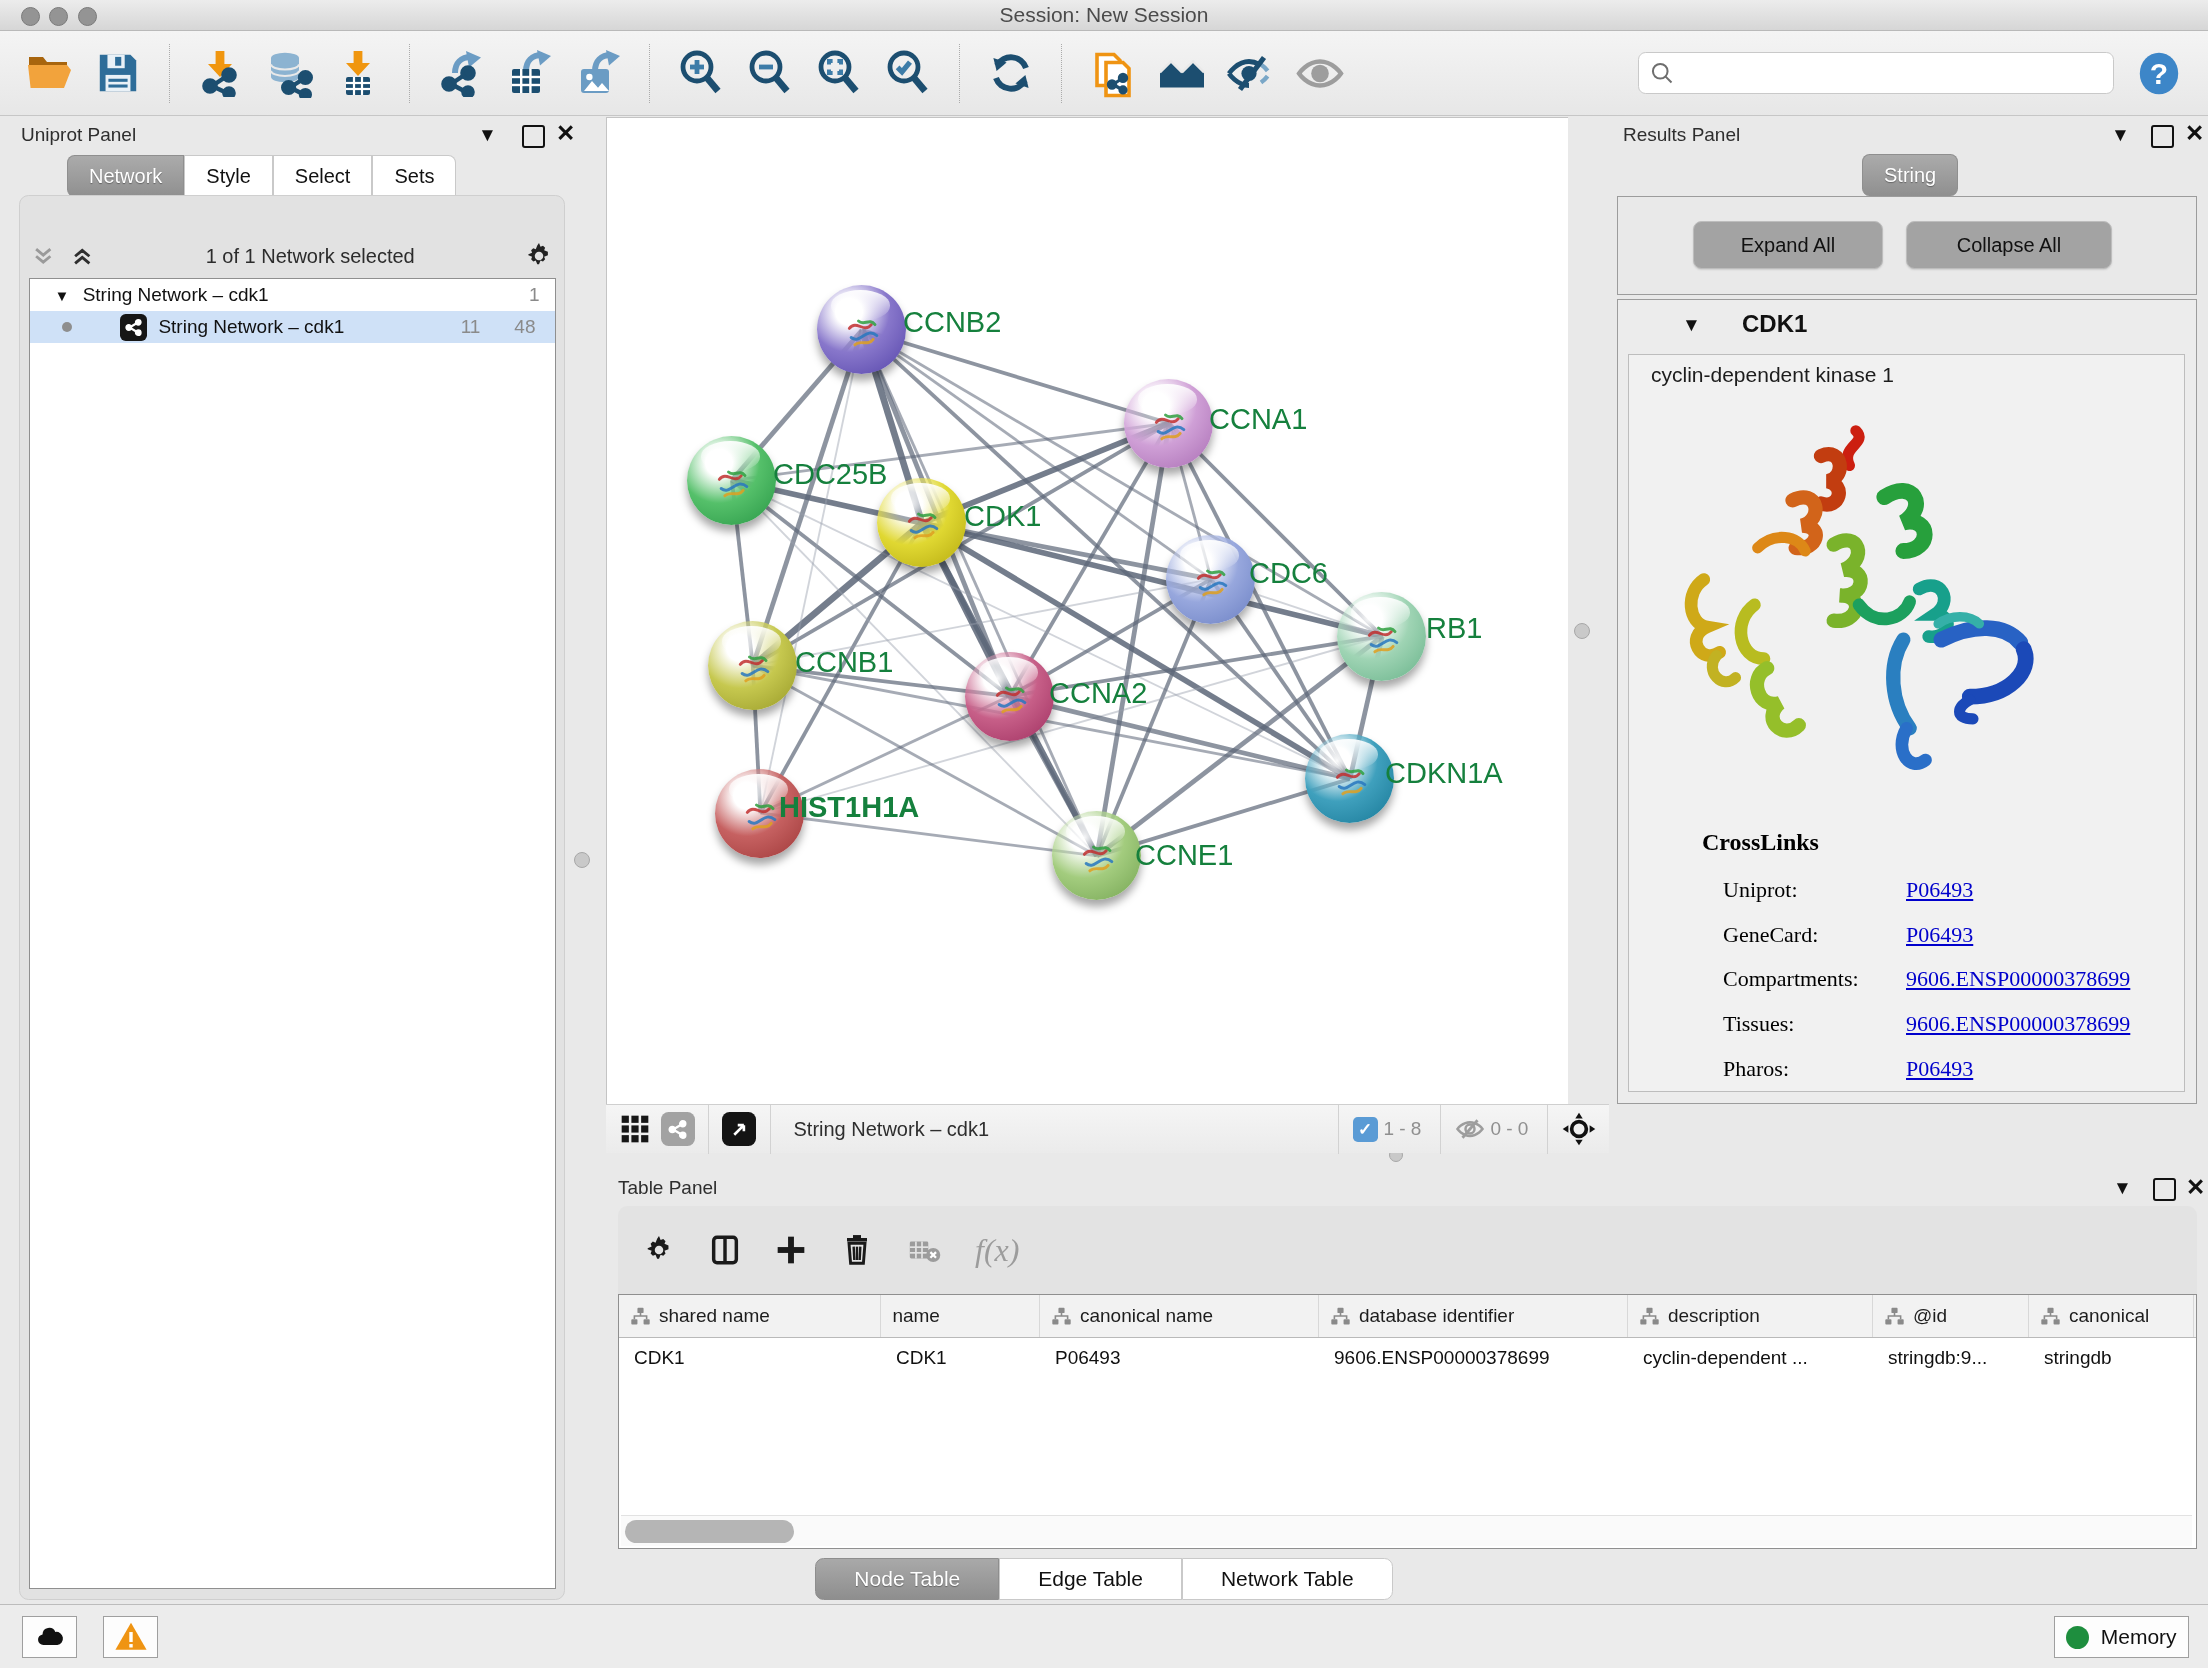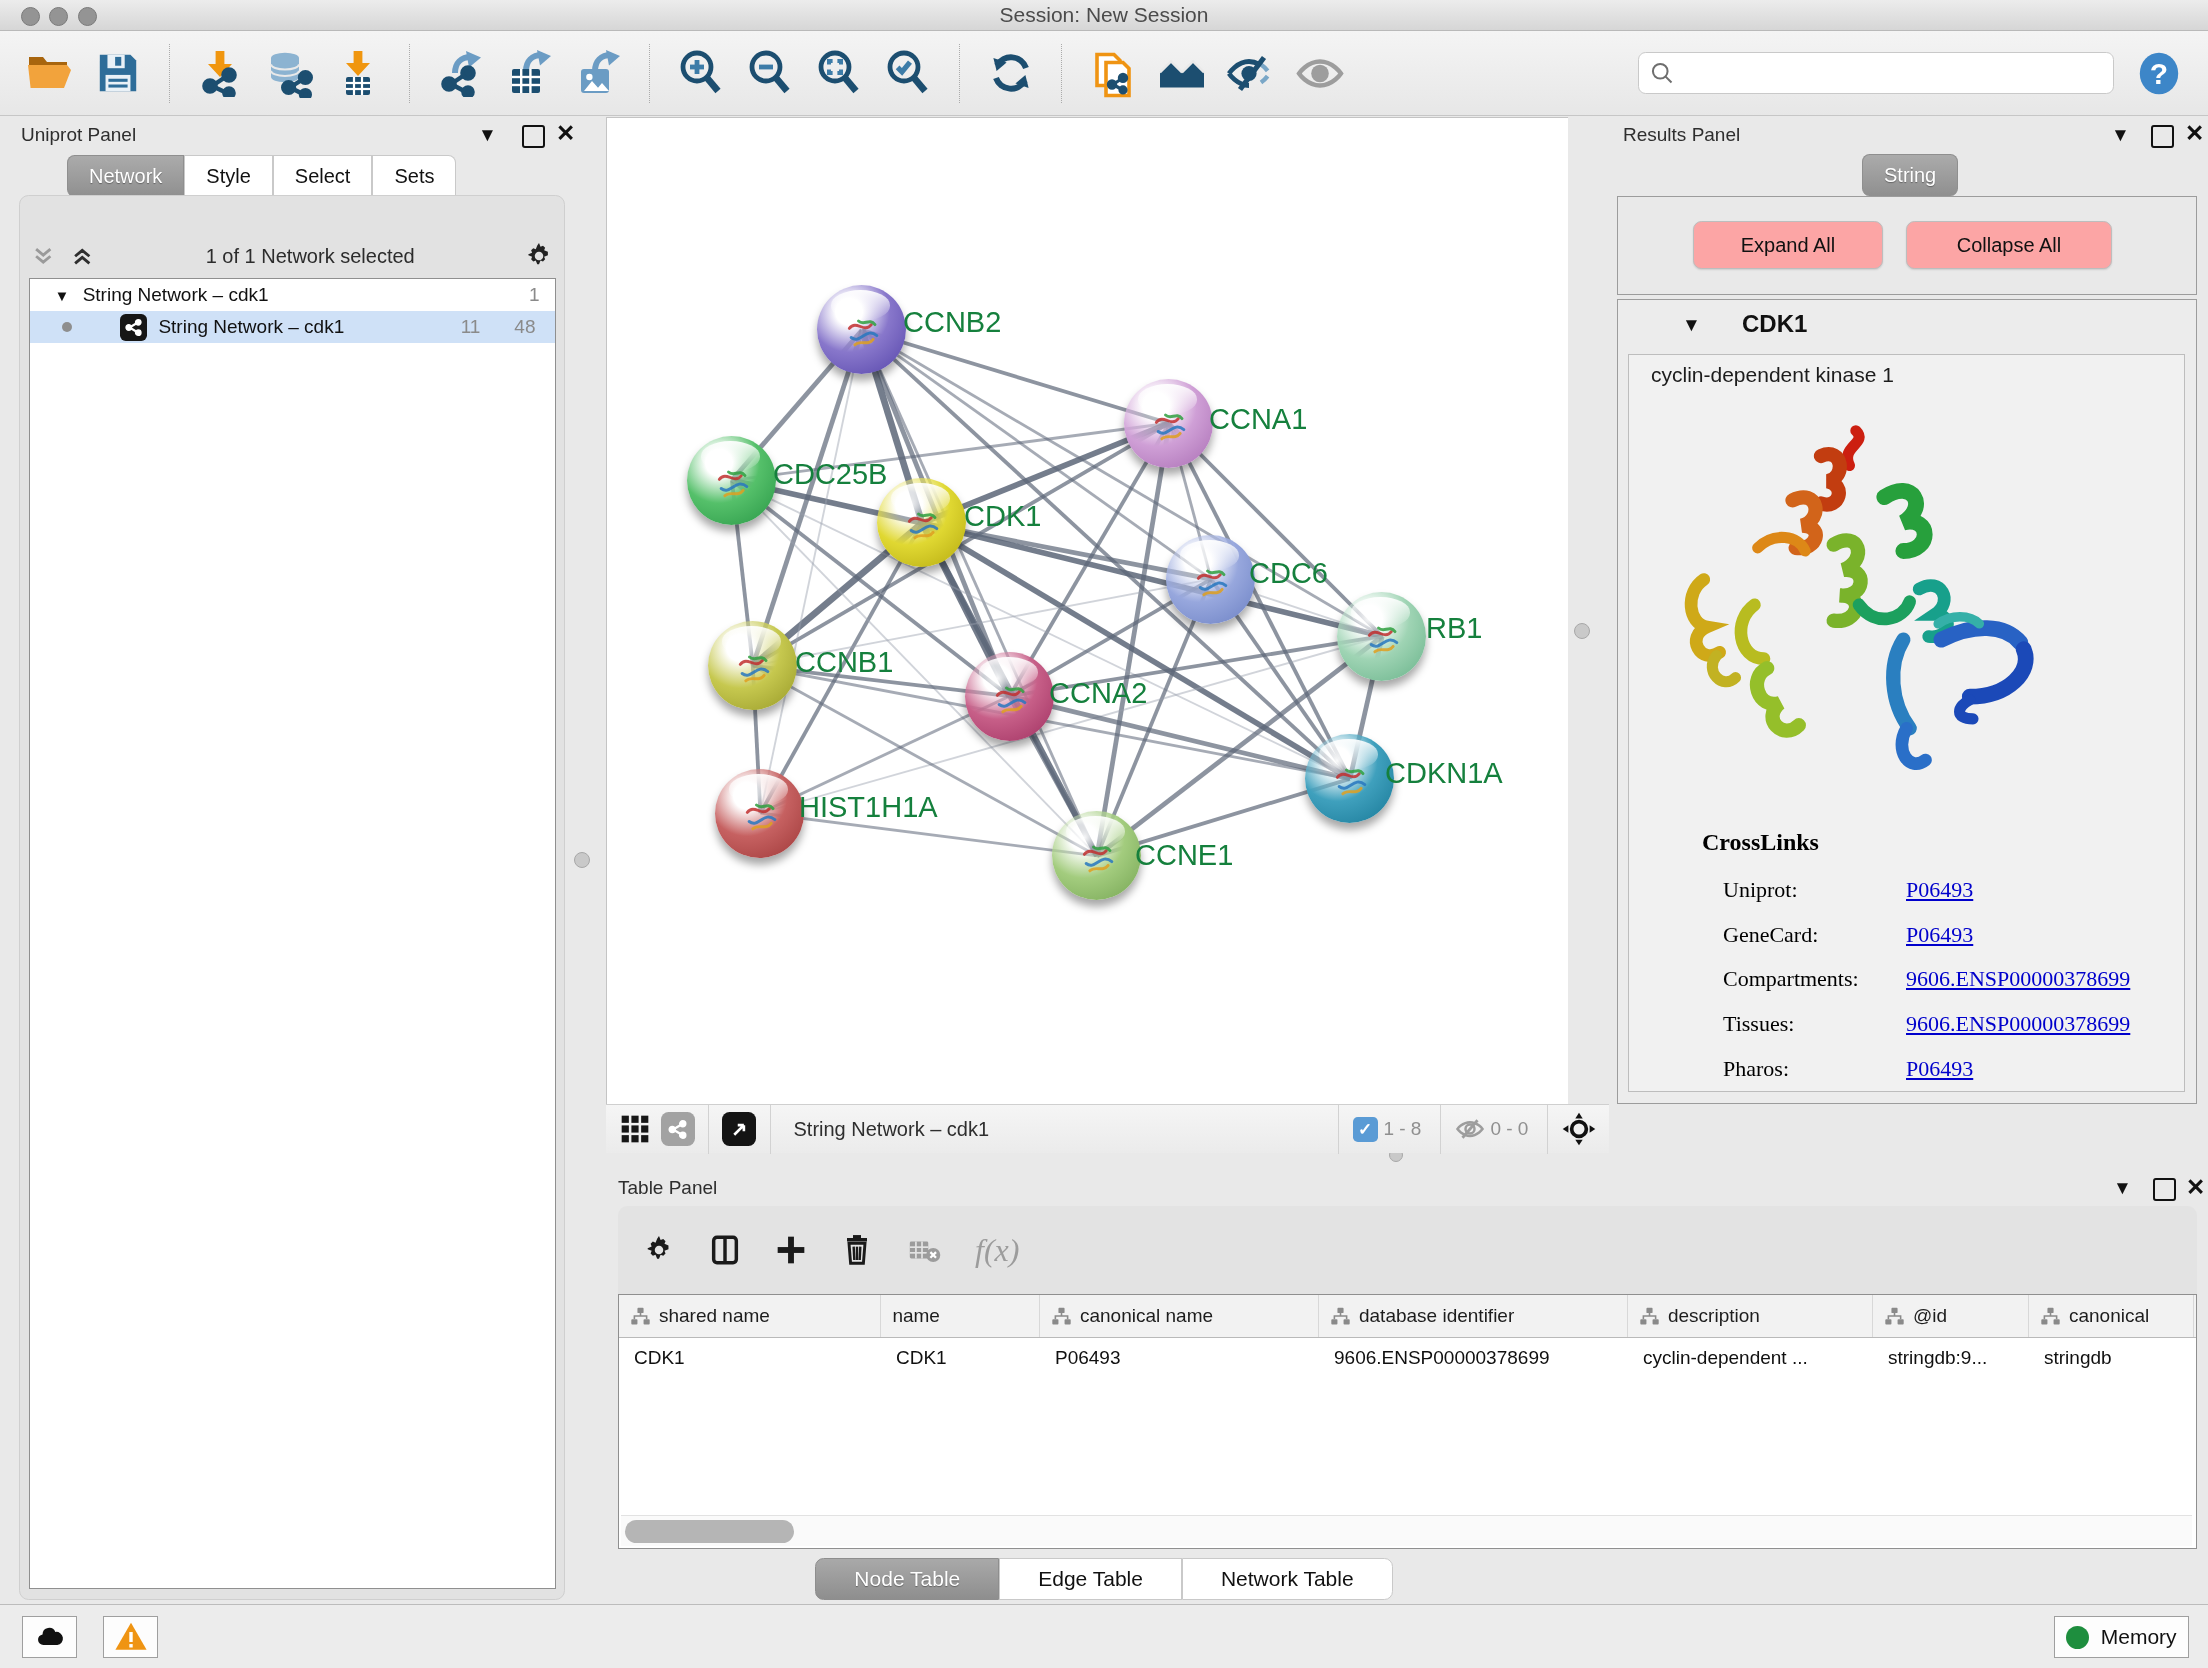--- a/index.html
+++ b/index.html
@@ -64,21 +64,21 @@
     display:flex;align-items:center;justify-content:center;}
   .gray-btn{width:34px;height:34px;border-radius:7.6px;background:#a2a2a2;
     display:flex;align-items:center;justify-content:center;margin-left:9.5px;}
   .chk{width:25px;height:25px;border-radius:4.8px;background:#5a9bd5;display:flex;
     align-items:center;justify-content:center;color:#fff;font-size:17px;font-weight:bold;}
   .split-dot{position:absolute;width:14.3px;height:14.3px;border-radius:50%;
     background:#c9c9c9;border:1px solid #a8a8a8;}
   
   .rp-box1{position:absolute;left:1617px;top:196px;width:580px;height:99px;
     background:#e9e9e9;border:1.9px solid #9c9c9c;box-sizing:border-box;}
-  .rp-btn{position:absolute;height:46px;background:#fca5a5;border:1.4px solid #bdbdbd;
+  .rp-btn{position:absolute;height:46px;background:#a3a3a3;border:1.4px solid #bdbdbd;
     border-radius:8.6px;font-size:20px;color:#111;display:flex;align-items:center;
     justify-content:center;box-shadow:0 1px 1.9px rgba(0,0,0,.12);}
   .rp-box2{position:absolute;left:1617px;top:299px;width:580px;height:805px;
     background:#ececec;border:1.9px solid #9c9c9c;box-sizing:border-box;}
   .rp-gene{position:absolute;font-size:24px;font-weight:bold;color:#111;}
   .rp-innerbox{position:absolute;left:1628px;top:354px;width:557px;height:738px;
     background:#f1f1f1;border:1px solid #bdbdbd;box-sizing:border-box;}
   .rp-desc{position:absolute;left:1651px;top:363px;font-size:21px;color:#1c1c1c;}
   .xl-title{position:absolute;left:1702px;top:829px;font-family:"Liberation Serif",serif;
     font-weight:bold;font-size:24px;color:#000;}
@@ -518,21 +518,21 @@
       <div class="node" style="left: 108px; top: 651px; background: radial-gradient(circle at 36% 30%, rgba(255, 255, 255, 0.95) 0%, rgba(255, 255, 255, 0.3) 16%, rgb(198, 97, 97) 48%, rgb(157, 55, 55) 100%);">
         <svg width="44" height="44" viewBox="0 0 24 24" style="position:absolute;left:25px;top:25px">
           <g fill="none" stroke-linecap="round" stroke-width="1.6" opacity="0.85">
             <path d="M4 10c4-5 8 3 12-2" stroke="#c23030"></path>
             <path d="M5 15c5 4 8-6 14-1" stroke="#2878c0"></path>
             <path d="M7 19c3-3 7 1 10-3" stroke="#e0a020"></path>
             <path d="M9 6c3 3 6-2 9 2" stroke="#30a040"></path>
           </g>
         </svg>
       </div>
-      <span class="node-label" style="left: 192px; top: 638px;">HIST1H1A</span>
+      <span class="node-label" style="left: 172px; top: 638px; font-weight: bold;">HIST1H1A</span>
       <div class="node" style="left: 445px; top: 693px; background: radial-gradient(circle at 36% 30%, rgba(255, 255, 255, 0.95) 0%, rgba(255, 255, 255, 0.3) 16%, rgb(163, 204, 126) 48%, rgb(116, 164, 82) 100%);">
         <svg width="44" height="44" viewBox="0 0 24 24" style="position:absolute;left:25px;top:25px">
           <g fill="none" stroke-linecap="round" stroke-width="1.6" opacity="0.85">
             <path d="M4 10c4-5 8 3 12-2" stroke="#c23030"></path>
             <path d="M5 15c5 4 8-6 14-1" stroke="#2878c0"></path>
             <path d="M7 19c3-3 7 1 10-3" stroke="#e0a020"></path>
             <path d="M9 6c3 3 6-2 9 2" stroke="#30a040"></path>
           </g>
         </svg>
       </div>

